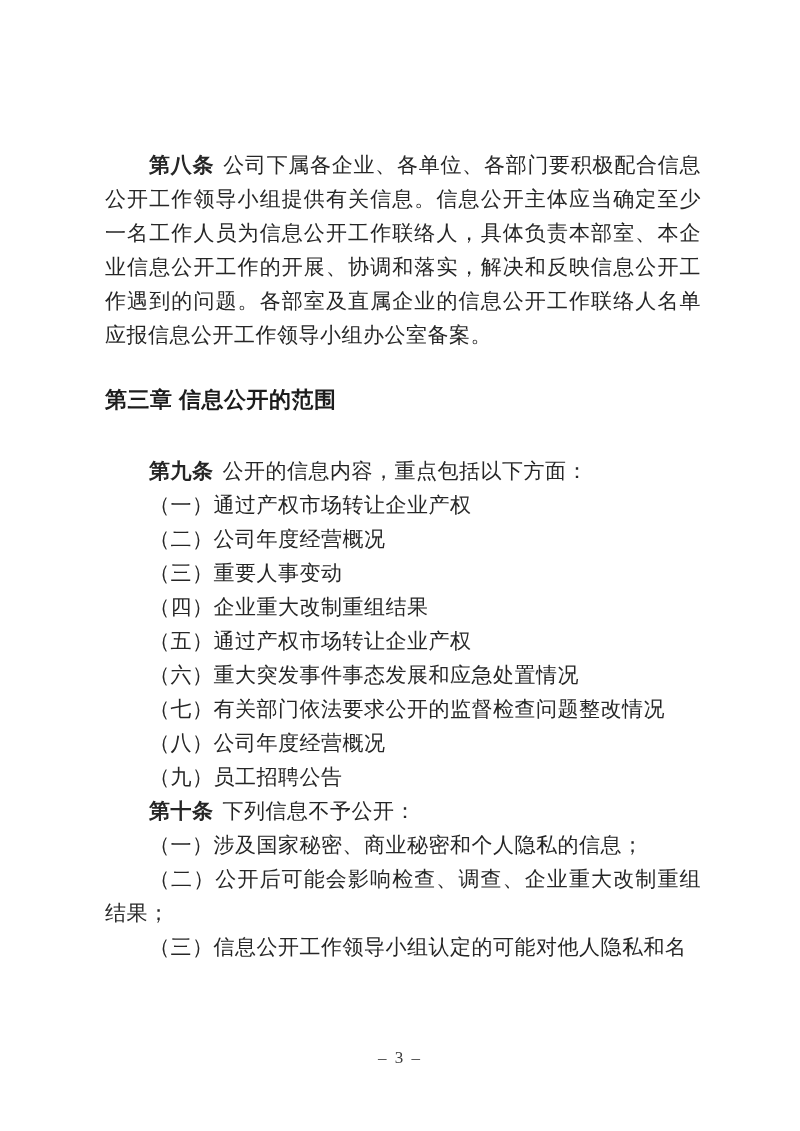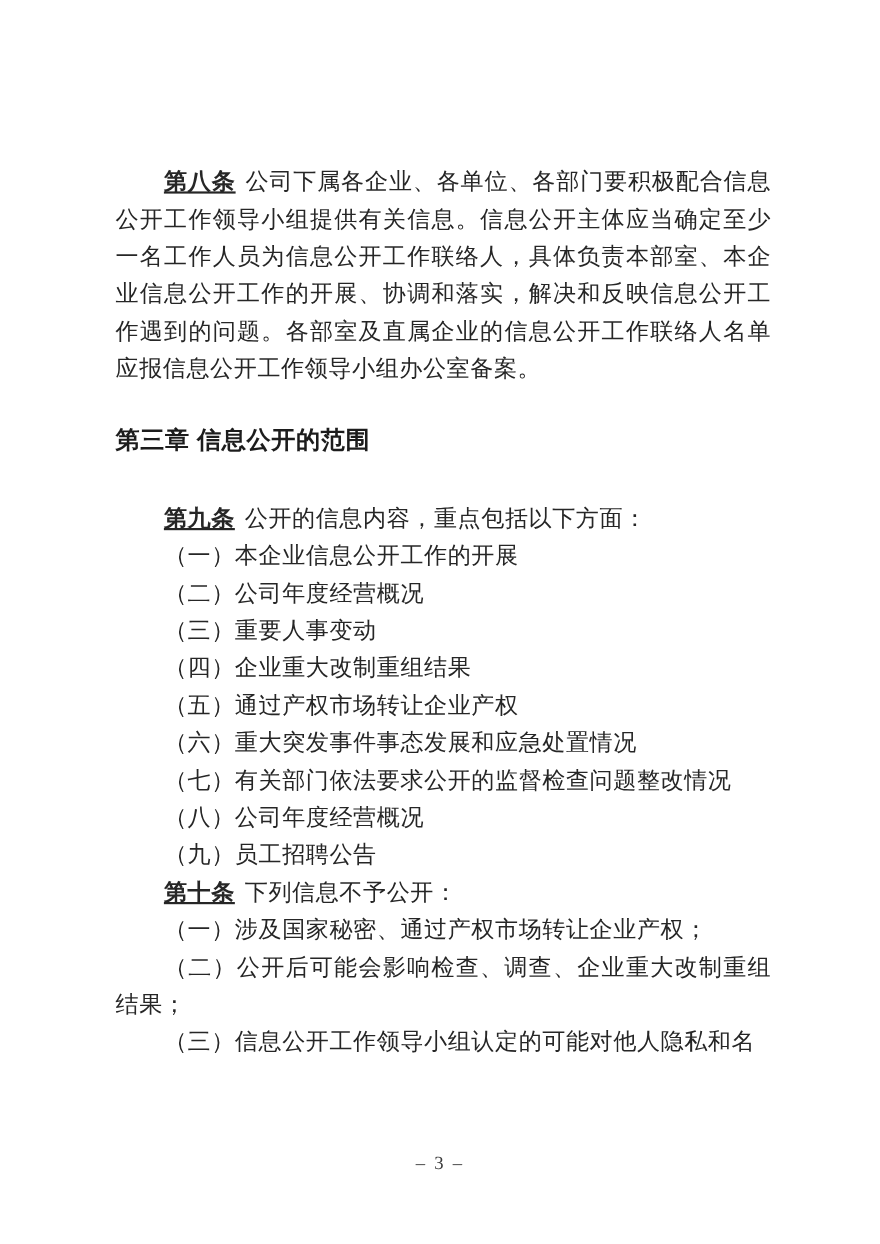--- a/index.html
+++ b/index.html
@@ -32,21 +32,20 @@
       line-height: 34px;
       letter-spacing: 0.5px;
       text-align: justify;
     }
     .indent {
       text-indent: 44px;
     }
     .term {
       font-weight: bold;
       margin-right: 9px;
-      text-decoration: underline;
     }
     .chapter-title {
       margin: 30px 0 0 0 !important;
       font-size: 22px !important;
       line-height: 36px !important;
       font-weight: bold;
       text-align: right;
       text-indent: 0;
       font-family: "Liberation Sans", "DejaVu Sans", sans-serif;
       color: #1c1c1c;
@@ -72,32 +71,32 @@
 
 <div class="page">
   <div class="content">
 
     <p class="indent"><span class="term">第八条</span><span>公司下属各企业、各单位、各部门要积极配合信息公开工作领导小组提供有关信息。信息公开主体应当确定至少一名工作人员为信息公开工作联络人，具体负责本部室、本企业信息公开工作的开展、协调和落实，解决和反映信息公开工作遇到的问题。各部室及直属企业的信息公开工作联络人名单应报信息公开工作领导小组办公室备案。</span></p>
 
     <p class="chapter-title">第三章 信息公开的范围</p>
 
     <p class="indent art-lead"><span class="term">第九条</span><span>公开的信息内容，重点包括以下方面：</span></p>
 
-    <p class="indent">（一）本企业信息公开工作的开展</p>
+    <p class="indent">（一）通过产权市场转让企业产权</p>
     <p class="indent">（二）公司年度经营概况</p>
     <p class="indent">（三）重要人事变动</p>
     <p class="indent">（四）企业重大改制重组结果</p>
     <p class="indent">（五）通过产权市场转让企业产权</p>
     <p class="indent">（六）重大突发事件事态发展和应急处置情况</p>
     <p class="indent">（七）有关部门依法要求公开的监督检查问题整改情况</p>
     <p class="indent">（八）公司年度经营概况</p>
     <p class="indent">（九）员工招聘公告</p>
 
     <p class="indent"><span class="term">第十条</span><span>下列信息不予公开：</span></p>
 
-    <p class="indent">（一）涉及国家秘密、通过产权市场转让企业产权；</p>
+    <p class="indent">（一）涉及国家秘密、商业秘密和个人隐私的信息；</p>
     <p class="indent">（二）公开后可能会影响检查、调查、企业重大改制重组结果；</p>
     <p class="indent">（三）信息公开工作领导小组认定的可能对他人隐私和名</p>
 
   </div>
 
   <div class="page-number">– 3 –</div>
 </div>
 
 </body></html>

